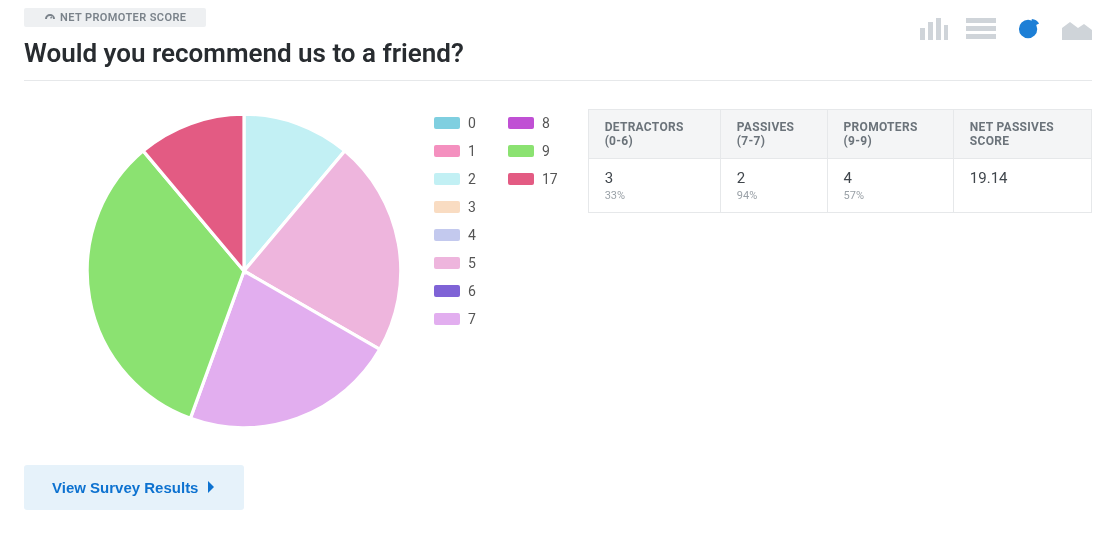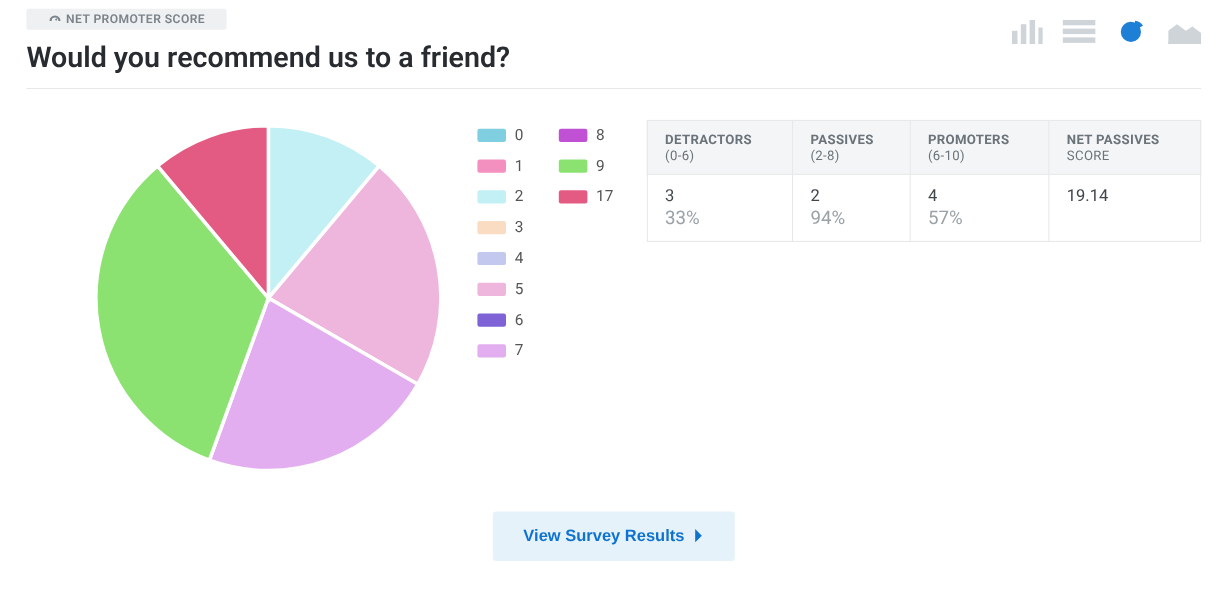--- a/index.html
+++ b/index.html
@@ -100,39 +100,39 @@
     text-align: left;
     font-size: 12px;
     font-weight: 700;
     color: #6b737a;
     letter-spacing: 0.3px;
     padding: 10px 16px;
     vertical-align: top;
   }
   .nps-table th .range {
     display: block;
-    font-weight: 400;
+    font-weight: 700;
   }
   .nps-table td {
     border: 1px solid #e6e8ea;
     padding: 10px 16px;
     vertical-align: top;
     font-size: 15px;
     color: #40464c;
   }
   .nps-table td .pct {
     display: block;
-    font-size: 17px;
+    font-size: 11px;
     color: #9aa1a7;
     margin-top: 2px;
   }
 
   .footer-row {
     display: flex;
-    justify-content: center;
+    justify-content: flex-start;
     margin-top: 34px;
   }
   .view-results {
     display: inline-flex;
     align-items: center;
     gap: 8px;
     background: #e6f2fa;
     color: #0d72d0;
     font-weight: 700;
     font-size: 15px;
@@ -254,25 +254,25 @@
 
   <table class="nps-table">
     <thead>
       <tr>
         <th>
           <span>DETRACTORS</span>
           <span class="range">(0-6)</span>
         </th>
         <th>
           <span>PASSIVES</span>
-          <span class="range">(2-8)</span>
+          <span class="range">(7-7)</span>
         </th>
         <th>
           <span>PROMOTERS</span>
-          <span class="range">(6-10)</span>
+          <span class="range">(9-9)</span>
         </th>
         <th>
           <span>NET PASSIVES</span>
           <span class="range">SCORE</span>
         </th>
       </tr>
     </thead>
     <tbody>
       <tr>
         <td>

